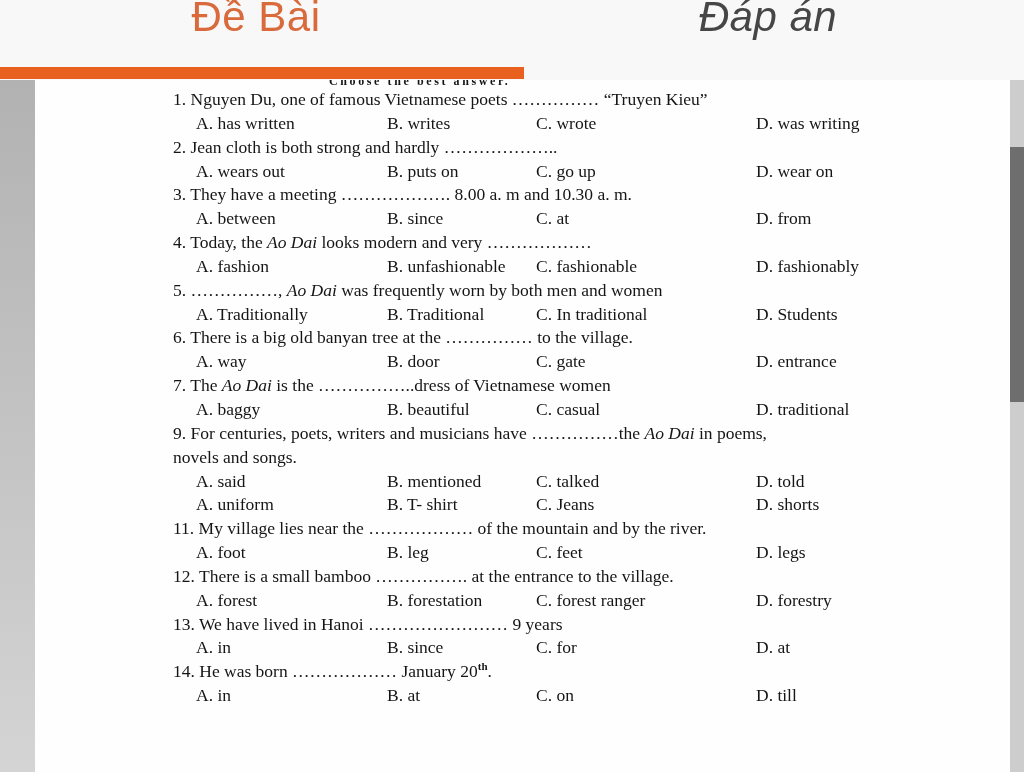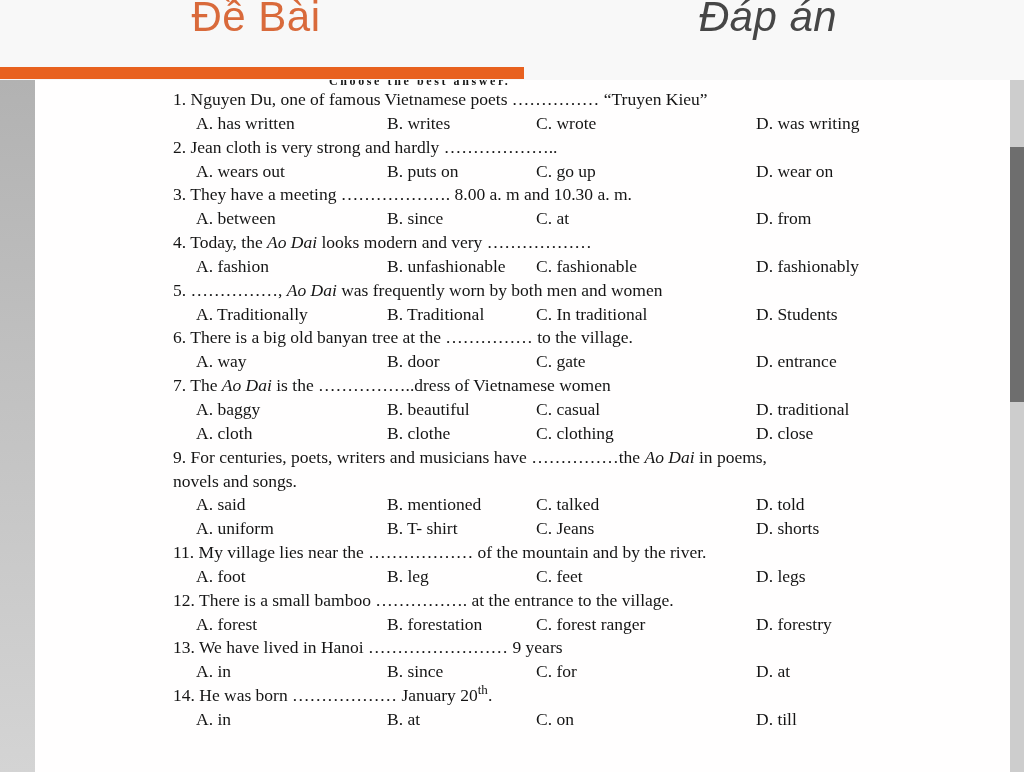--- a/index.html
+++ b/index.html
@@ -89,21 +89,21 @@
   .q-opts {
     position: relative;
     height: 23.85px;
     line-height: 23.85px;
   }
   .q-opts span { position: absolute; white-space: nowrap; }
   .q-opts .o0 { left: 161px; }
   .q-opts .o1 { left: 352px; }
   .q-opts .o2 { left: 501px; }
   .q-opts .o3 { left: 705px; margin-left: 16px; }
-  .q-text sup { font-size: 13px; vertical-align: super; line-height: 0; }
+  .q-text sup { font-size: 11px; vertical-align: super; line-height: 0; font-weight: bold; }
 
   
   .scrollbar-track {
     position: absolute;
     right: 0; top: 80px;
     width: 14px; height: 692px;
     background: #cdcdcd;
     z-index: 5;
   }
   .scrollbar-thumb {
@@ -132,21 +132,21 @@
     <div class="doc-page">
       <div class="hidden-heading">Choose the best answer.</div>
       <div class="q-list">
           <div class="q-text"><span>1. </span><span>Nguyen Du, one of famous Vietnamese poets …………… “Truyen Kieu”</span></div>
           <div class="q-opts">
             <span class="o0">A. has written</span>
             <span class="o1">B. writes</span>
             <span class="o2">C. wrote</span>
             <span class="o3">D. was writing</span>
           </div>
-          <div class="q-text"><span>2. </span><span>Jean cloth is very strong and hardly ………………..</span></div>
+          <div class="q-text"><span>2. </span><span>Jean cloth is both strong and hardly ………………..</span></div>
           <div class="q-opts">
             <span class="o0">A. wears out</span>
             <span class="o1">B. puts on</span>
             <span class="o2">C. go up</span>
             <span class="o3">D. wear on</span>
           </div>
           <div class="q-text"><span>3. </span><span>They have a meeting ………………. 8.00 a. m and 10.30 a. m.</span></div>
           <div class="q-opts">
             <span class="o0">A. between</span>
             <span class="o1">B. since</span>
@@ -174,26 +174,20 @@
             <span class="o2">C. gate</span>
             <span class="o3">D. entrance</span>
           </div>
           <div class="q-text"><span>7. </span><span>The </span><i>Ao Dai</i><span> is the ……………..dress of Vietnamese women</span></div>
           <div class="q-opts">
             <span class="o0">A. baggy</span>
             <span class="o1">B. beautiful</span>
             <span class="o2">C. casual</span>
             <span class="o3">D. traditional</span>
           </div>
-          <div class="q-opts">
-            <span class="o0">A. cloth</span>
-            <span class="o1">B. clothe</span>
-            <span class="o2">C. clothing</span>
-            <span class="o3">D. close</span>
-          </div>
           <div class="q-text"><span>9. </span><span>For centuries, poets, writers and musicians have ……………the </span><i>Ao Dai</i><span> in poems,</span><br><span>novels and songs.</span></div>
           <div class="q-opts">
             <span class="o0">A. said</span>
             <span class="o1">B. mentioned</span>
             <span class="o2">C. talked</span>
             <span class="o3">D. told</span>
           </div>
           <div class="q-opts">
             <span class="o0">A. uniform</span>
             <span class="o1">B. T- shirt</span>

